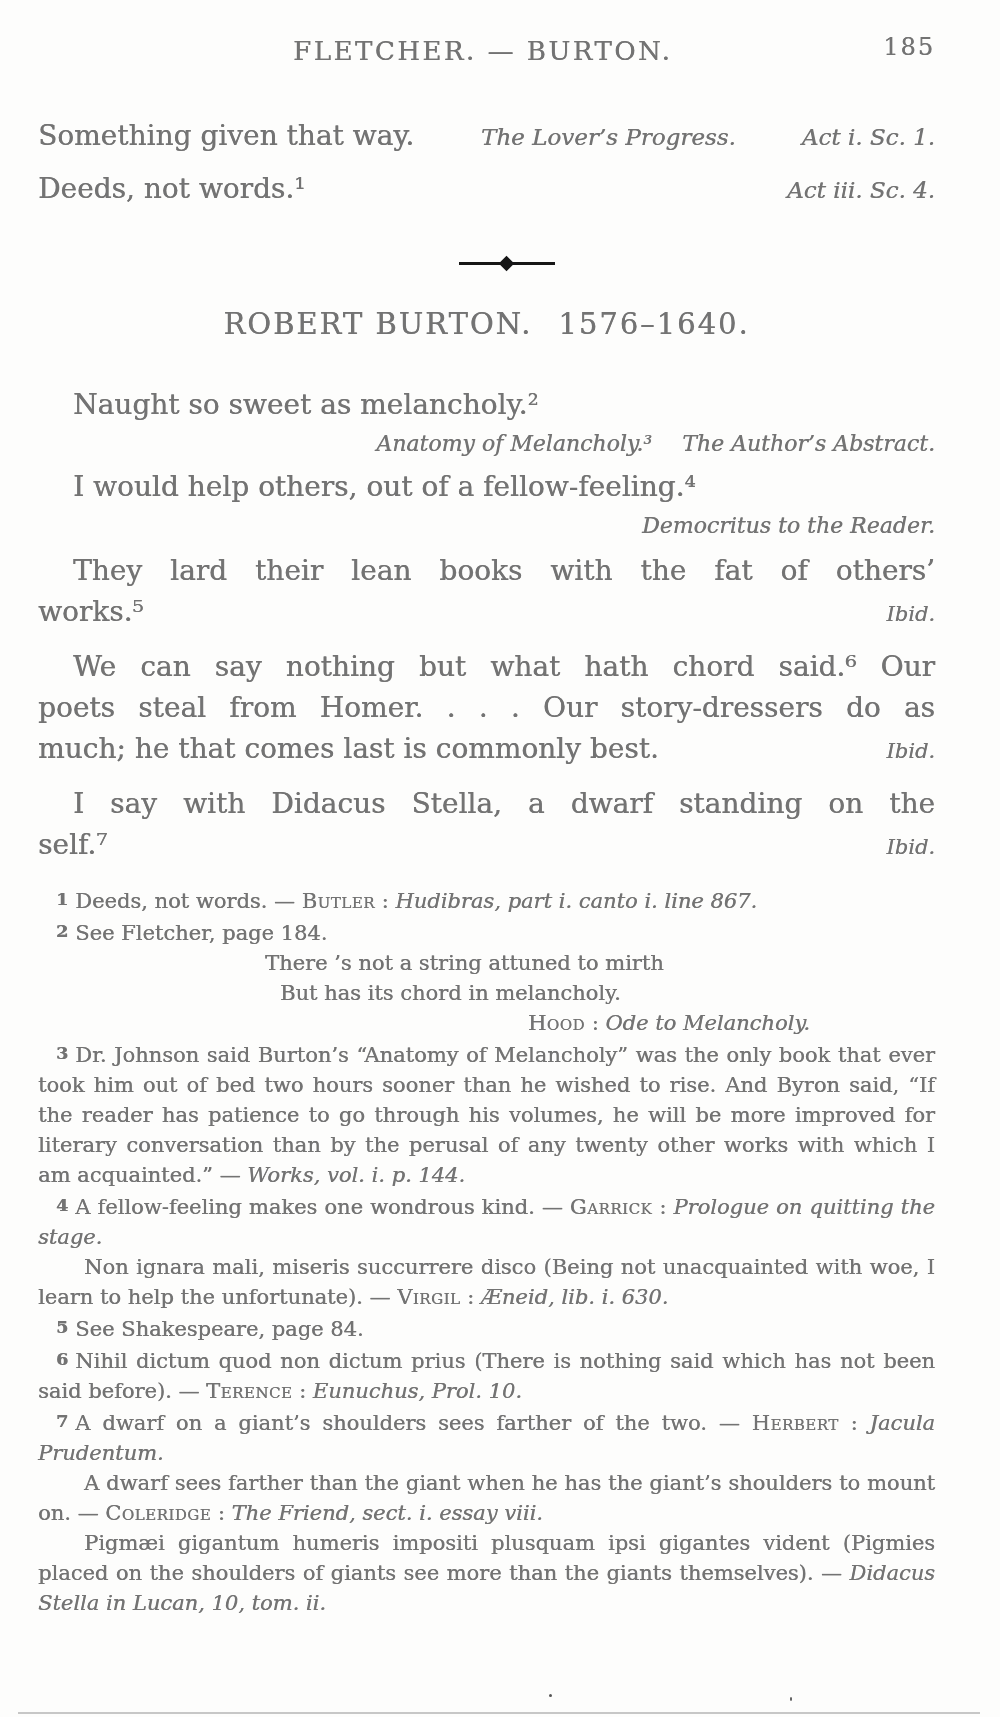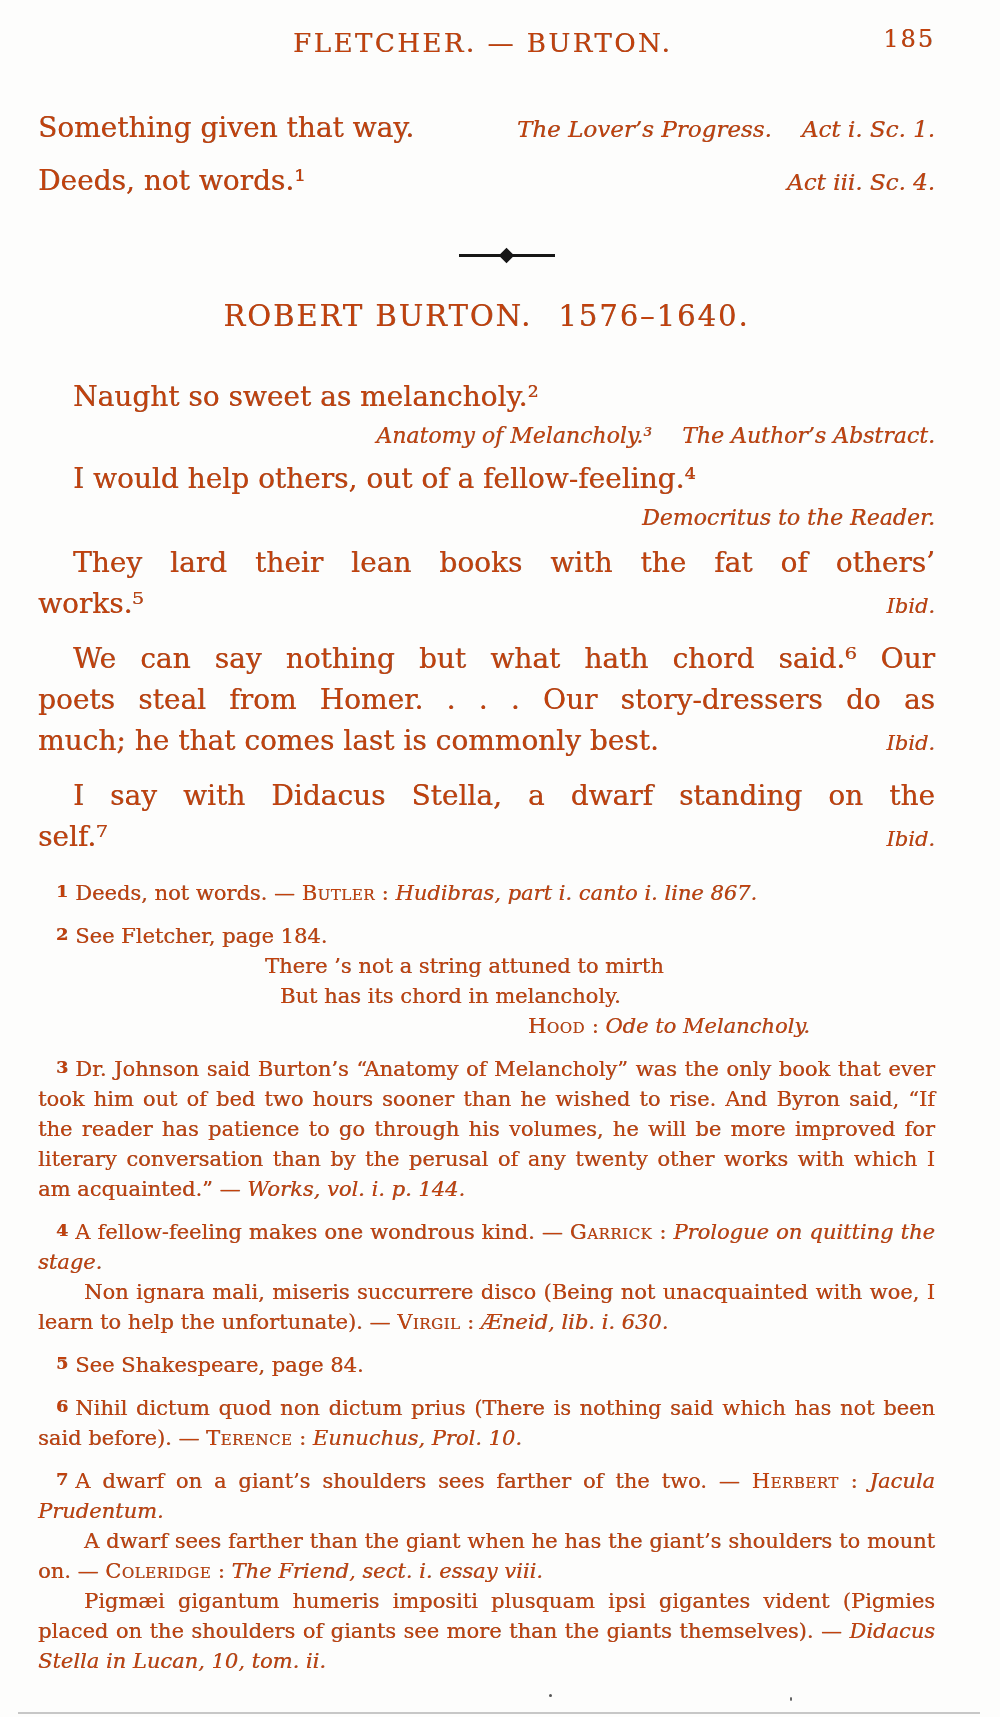--- a/index.html
+++ b/index.html
@@ -3,23 +3,23 @@
 <meta charset="utf-8">
 <style>
   html, body { margin: 0; padding: 0; background: #ffffff; }
 
   .page {
     position: relative;
     width: 1000px;
     height: 1717px;
     box-sizing: border-box;
     background: #fdfdfc;
-    color: #c2410c;
+    color: #737373;
     font-family: "DejaVu Serif", "Liberation Serif", serif;
-    padding: 22px 65px 0 38px;
+    padding: 30px 65px 0 38px;
     overflow: hidden;
     text-shadow: 0.4px 0 0 rgba(20,20,20,0.55);
   }
 
   
   .running-head { position: relative; height: 42px; margin-top: 6px; }
   .head-title {
     position: absolute; left: 50%; transform: translateX(-51%);
     font-size: 26px; letter-spacing: 2.5px; white-space: nowrap;
   }
@@ -29,21 +29,21 @@
   }
 
   
   .top-quotes { margin-top: 32px; }
   .quote-row {
     display: flex; justify-content: space-between; align-items: baseline;
     line-height: 52px; font-size: 28px;
   }
   .qtext { white-space: nowrap; }
   .attr { font-style: italic; font-size: 23px; }
-  .attr-group { display: flex; gap: 30px; align-items: baseline; }
+  .attr-group { display: flex; gap: 66px; align-items: baseline; }
 
   
   .divider {
     margin: 40px auto 0 auto; width: 96px; height: 14px;
     display: flex; align-items: center; justify-content: center;
     position: relative; left: 20px;
   }
   .divider .bar { flex: 1; height: 3px; background: #161616; }
   .divider .diamond {
     width: 11px; height: 11px; background: #161616;
@@ -68,21 +68,21 @@
   .just { text-align: justify; text-align-last: justify; }
   .attr-line {
     text-align: right; font-size: 22px; line-height: 38px; font-style: italic;
   }
   .attr-line .src1 { margin-right: 30px; }
   .endline { display: flex; justify-content: space-between; align-items: baseline; }
   .ibid { font-style: italic; font-size: 21px; }
 
   
   .footnotes { margin-top: 16px; font-size: 21px; line-height: 30px; }
-  .fnote { text-align: justify; text-indent: 18px; margin-top: 11px; }
+  .fnote { text-align: justify; text-indent: 18px; }
   .fn-cont { text-align: justify; text-indent: 46px; }
   .fn-marker {
     font-weight: bold; font-size: 17.5px;
     vertical-align: 3px; margin-right: 7px; letter-spacing: 0;
   }
   .seg-i { font-style: italic; }
   .seg-sc { font-variant: small-caps; letter-spacing: 0.5px; }
   .fn-verse { margin-left: 227px; }
   .fn-verse .v2 { margin-left: 15px; }
   .fn-attr-line { text-align: right; padding-right: 125px; }

